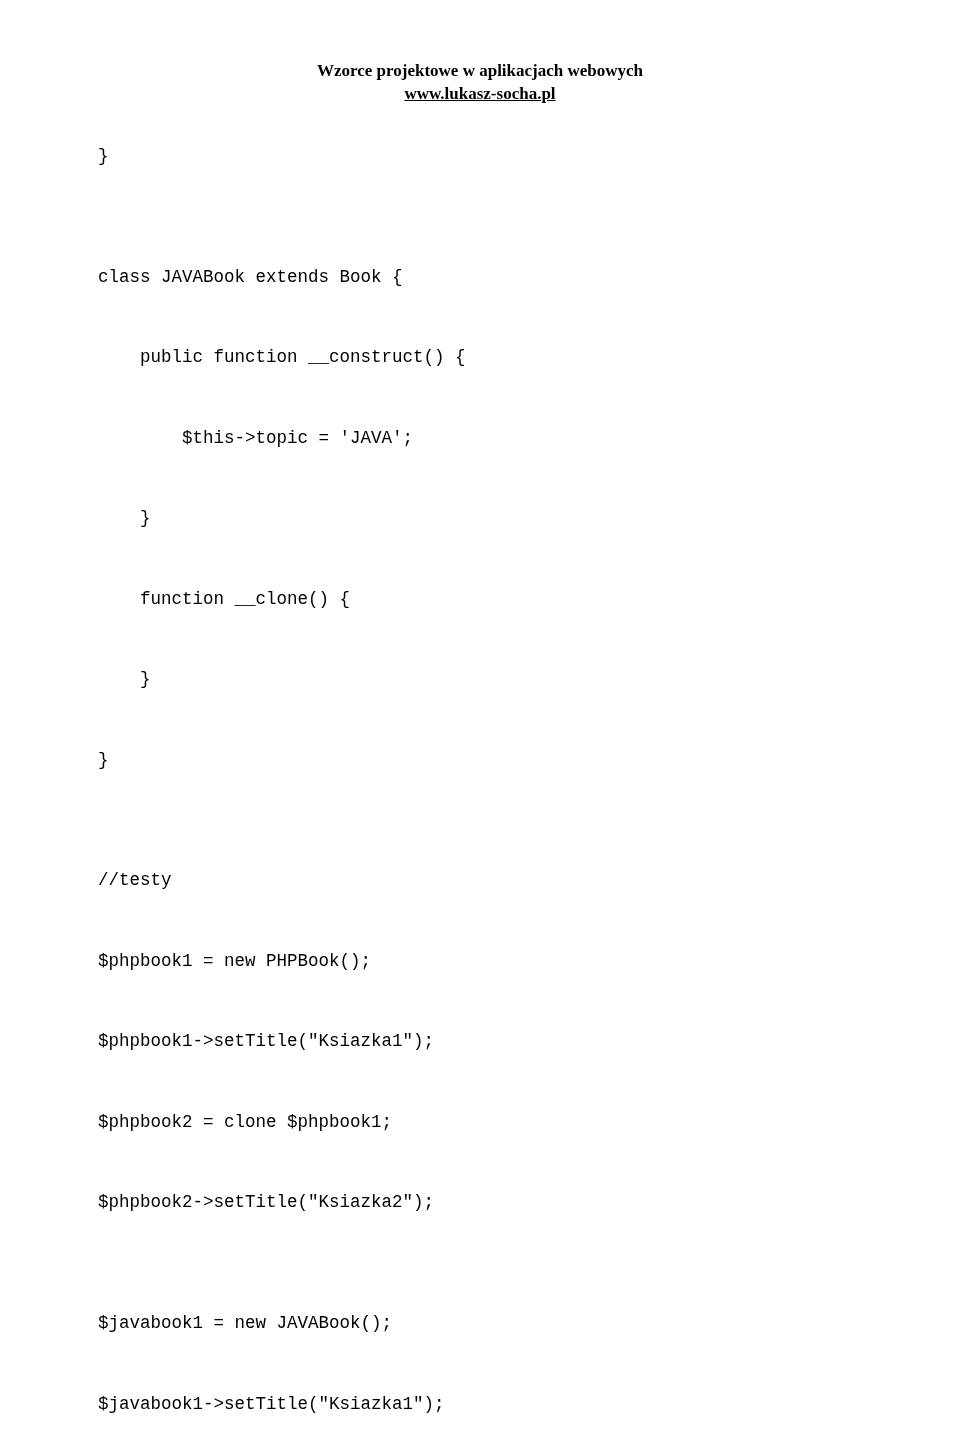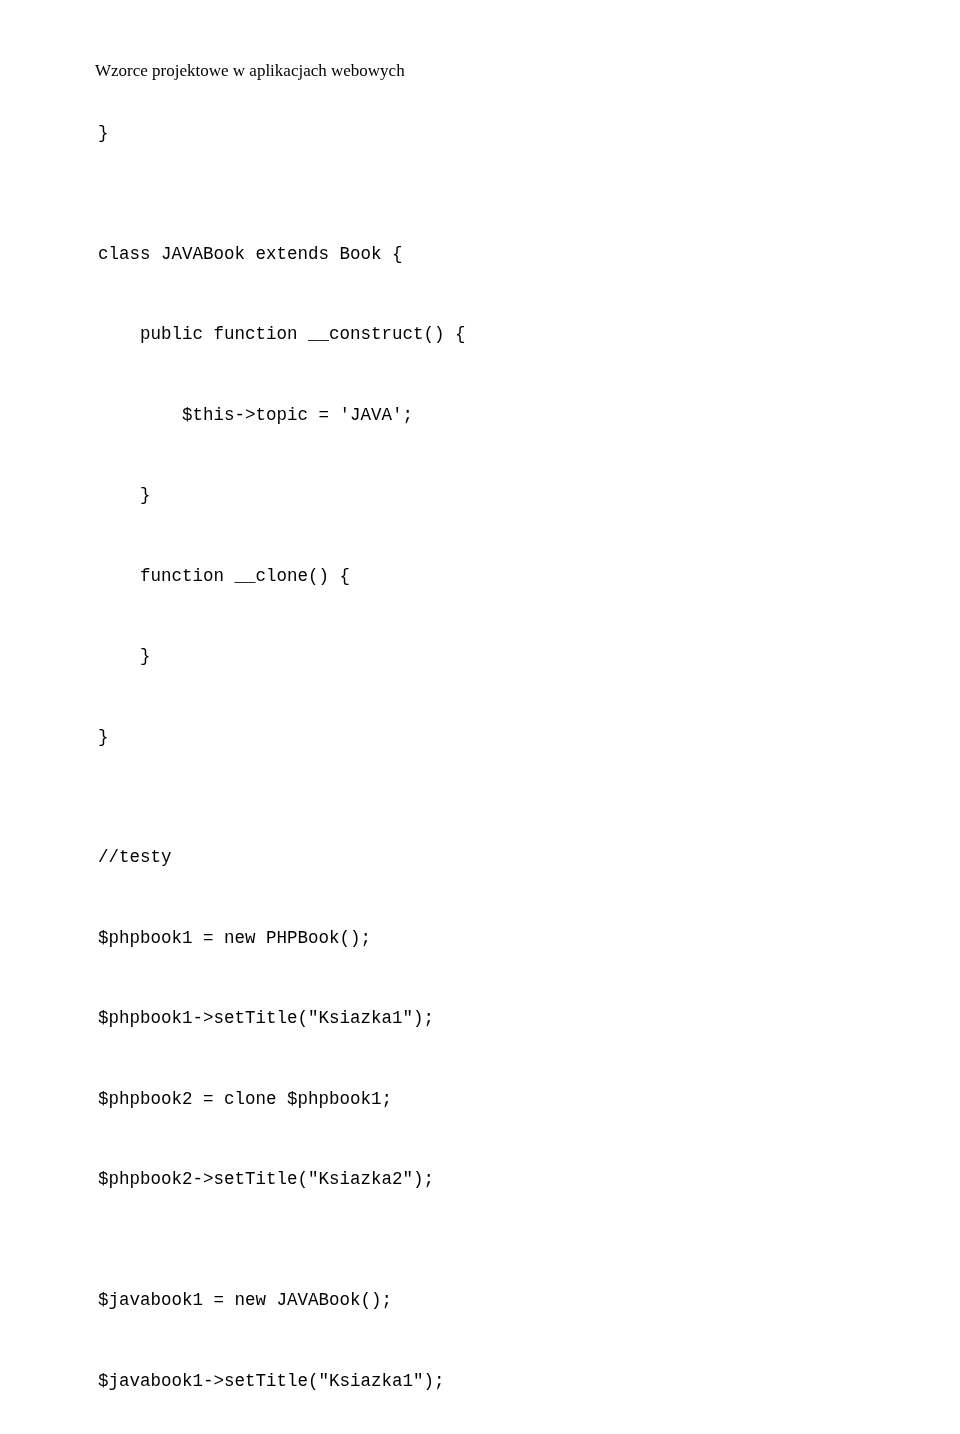--- a/index.html
+++ b/index.html
@@ -10,22 +10,22 @@
     width: 960px;
   }
   .page {
     padding: 60px 95px 40px 95px;
     box-sizing: border-box;
     width: 960px;
     min-height: 1434px;
     position: relative;
   }
   .header-block {
-    text-align: left;
-    font-weight: normal;
+    text-align: center;
+    font-weight: bold;
     font-size: 17px;
     line-height: 1.35;
     margin-bottom: 30px;
   }
   .header-url {
     text-decoration: underline;
   }
   .code {
     font-family: "Courier New", Courier, monospace;
     font-size: 17.5px;
@@ -34,20 +34,21 @@
     padding-left: 3px;
   }
 </style>
 </head>
 <body>
 
 <div class="page">
 
   <div class="header-block">
     <div>Wzorce projektowe w aplikacjach webowych</div>
+    <div class="header-url">www.lukasz-socha.pl</div>
   </div>
 
   <div class="code">}
 
 
 class JAVABook extends Book {
 
     public function __construct() {
 
         $this-&gt;topic = 'JAVA';

